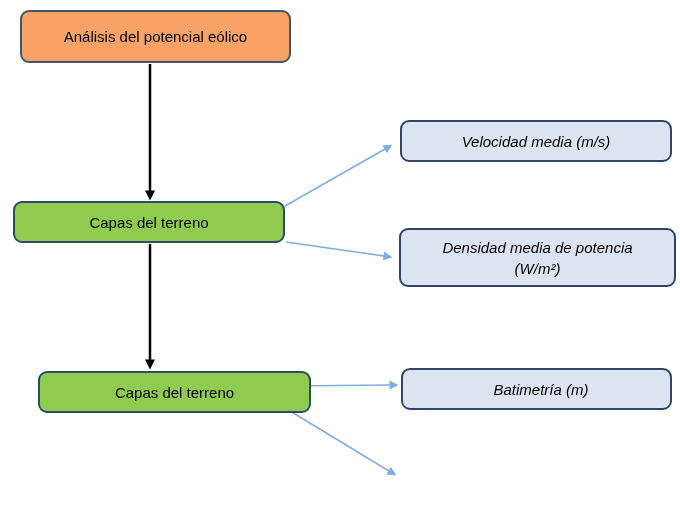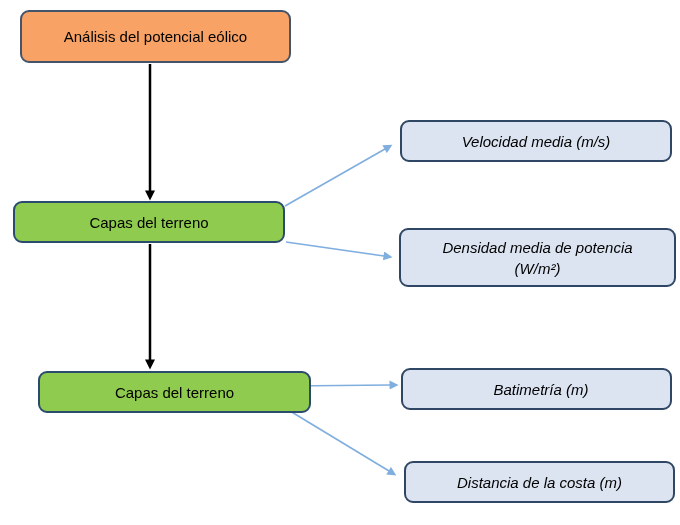--- a/index.html
+++ b/index.html
@@ -129,17 +129,14 @@
   </div>
 
   <div class="node node-output node-dens">
     <span class="wrap-narrow">Densidad media de potencia (W/m²)</span>
   </div>
 
   <div class="node node-output node-bat">
     <span>Batimetría (m)</span>
   </div>
 
-  <div class="node node-output node-dist">
-    <span>Distancia de la costa (m)</span>
-  </div>
 
 </div>
 
 </body></html>

